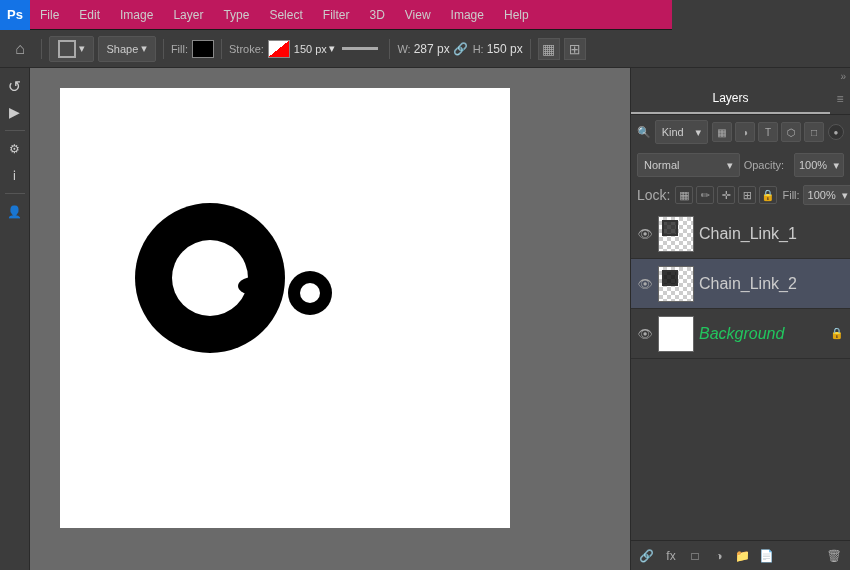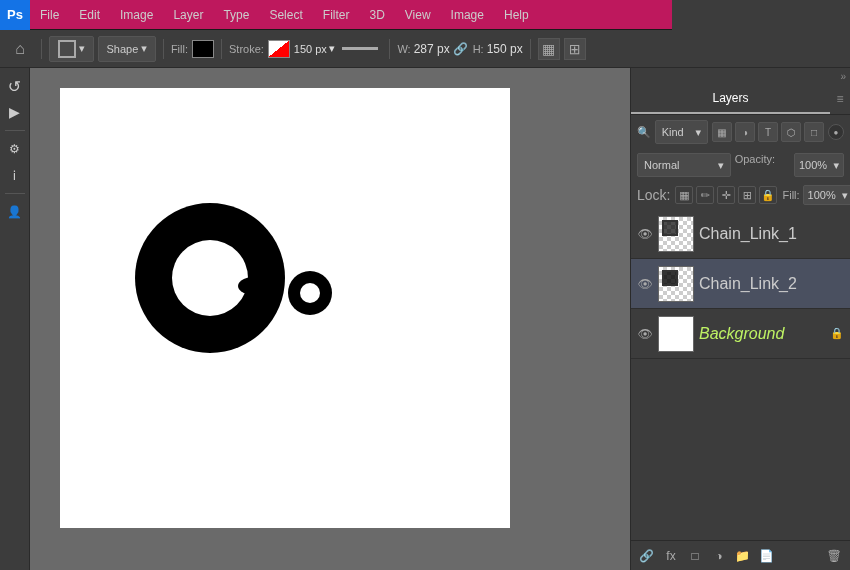--- a/index.html
+++ b/index.html
@@ -69,21 +69,21 @@
 
     
     #filter-row { display: flex; align-items: center; padding: 5px 6px; gap: 4px; background: #3c3c3c; }
     .filter-dropdown { flex: 1; height: 24px; background: #4a4a4a; border: 1px solid #555; color: #ccc; font-size: 11px; display: flex; align-items: center; padding: 0 6px; gap: 3px; cursor: pointer; border-radius: 2px; }
     .filter-icons { display: flex; gap: 3px; }
     .ficon { width: 20px; height: 20px; background: #4a4a4a; border: 1px solid #555; display: flex; align-items: center; justify-content: center; color: #aaa; font-size: 10px; cursor: pointer; border-radius: 2px; }
 
     
     #blend-row { display: flex; align-items: center; padding: 4px 6px; gap: 4px; background: #3c3c3c; }
     .blend-dropdown { flex: 1; height: 24px; background: #4a4a4a; border: 1px solid #555; color: #ccc; font-size: 11px; display: flex; align-items: center; padding: 0 6px; cursor: pointer; border-radius: 2px; justify-content: space-between; }
-    .opacity-section { display: flex; align-items: flex-start; gap: 19px; color: #aaa; font-size: 11px; }
+    .opacity-section { display: flex; align-items: center; gap: 10px; color: #aaa; font-size: 11px; }
     .opacity-val { width: 50px; height: 24px; background: #4a4a4a; border: 1px solid #555; color: #ccc; display: flex; align-items: center; padding: 0 4px; font-size: 11px; cursor: pointer; border-radius: 2px; justify-content: space-between; }
 
     
     #lock-row { display: flex; align-items: center; padding: 4px 6px; gap: 5px; background: #3c3c3c; }
     .lock-label { color: #aaa; font-size: 14px; }
     .lock-icons { display: flex; gap: 3px; }
     .licon { width: 18px; height: 18px; background: none; display: flex; align-items: center; justify-content: center; color: #aaa; font-size: 11px; cursor: pointer; border: 1px solid #555; border-radius: 2px; }
     .fill-section { margin-left: auto; display: flex; align-items: center; gap: 3px; color: #aaa; font-size: 11px; }
     .fill-val { width: 50px; height: 20px; background: #4a4a4a; border: 1px solid #555; color: #ccc; display: flex; align-items: center; padding: 0 4px; font-size: 11px; cursor: pointer; border-radius: 2px; justify-content: space-between; }
 
@@ -99,21 +99,21 @@
                         linear-gradient(-45deg, #ccc 25%, transparent 25%), 
                         linear-gradient(45deg, transparent 75%, #ccc 75%), 
                         linear-gradient(-45deg, transparent 75%, #ccc 75%);
       background-size: 8px 8px;
       background-position: 0 0, 0 4px, 4px -4px, -4px 0px;
       background-color: white;
       position: relative;
     }
     .thumb-shape { position: absolute; top: 3px; left: 3px; width: 16px; height: 16px; border: 2px solid #333; background: rgba(0,0,0,0.7); }
     .layer-name { flex: 1; color: #ccc; font-size: 16px; }
-    .layer-name.italic { font-style: italic; color: #bef264; }
+    .layer-name.italic { font-style: italic; color: #22c55e; }
     .lock-badge { color: #888; font-size: 11px; }
 
     
     #panel-bottom { height: 30px; background: #3c3c3c; border-top: 1px solid #2a2a2a; display: flex; align-items: center; justify-content: space-between; padding: 0 6px; }
     .pb-icons { display: flex; gap: 4px; }
     .pb-icon { width: 20px; height: 20px; display: flex; align-items: center; justify-content: center; color: #aaa; cursor: pointer; font-size: 12px; }
   </style>
 </head>
 <body>
 

